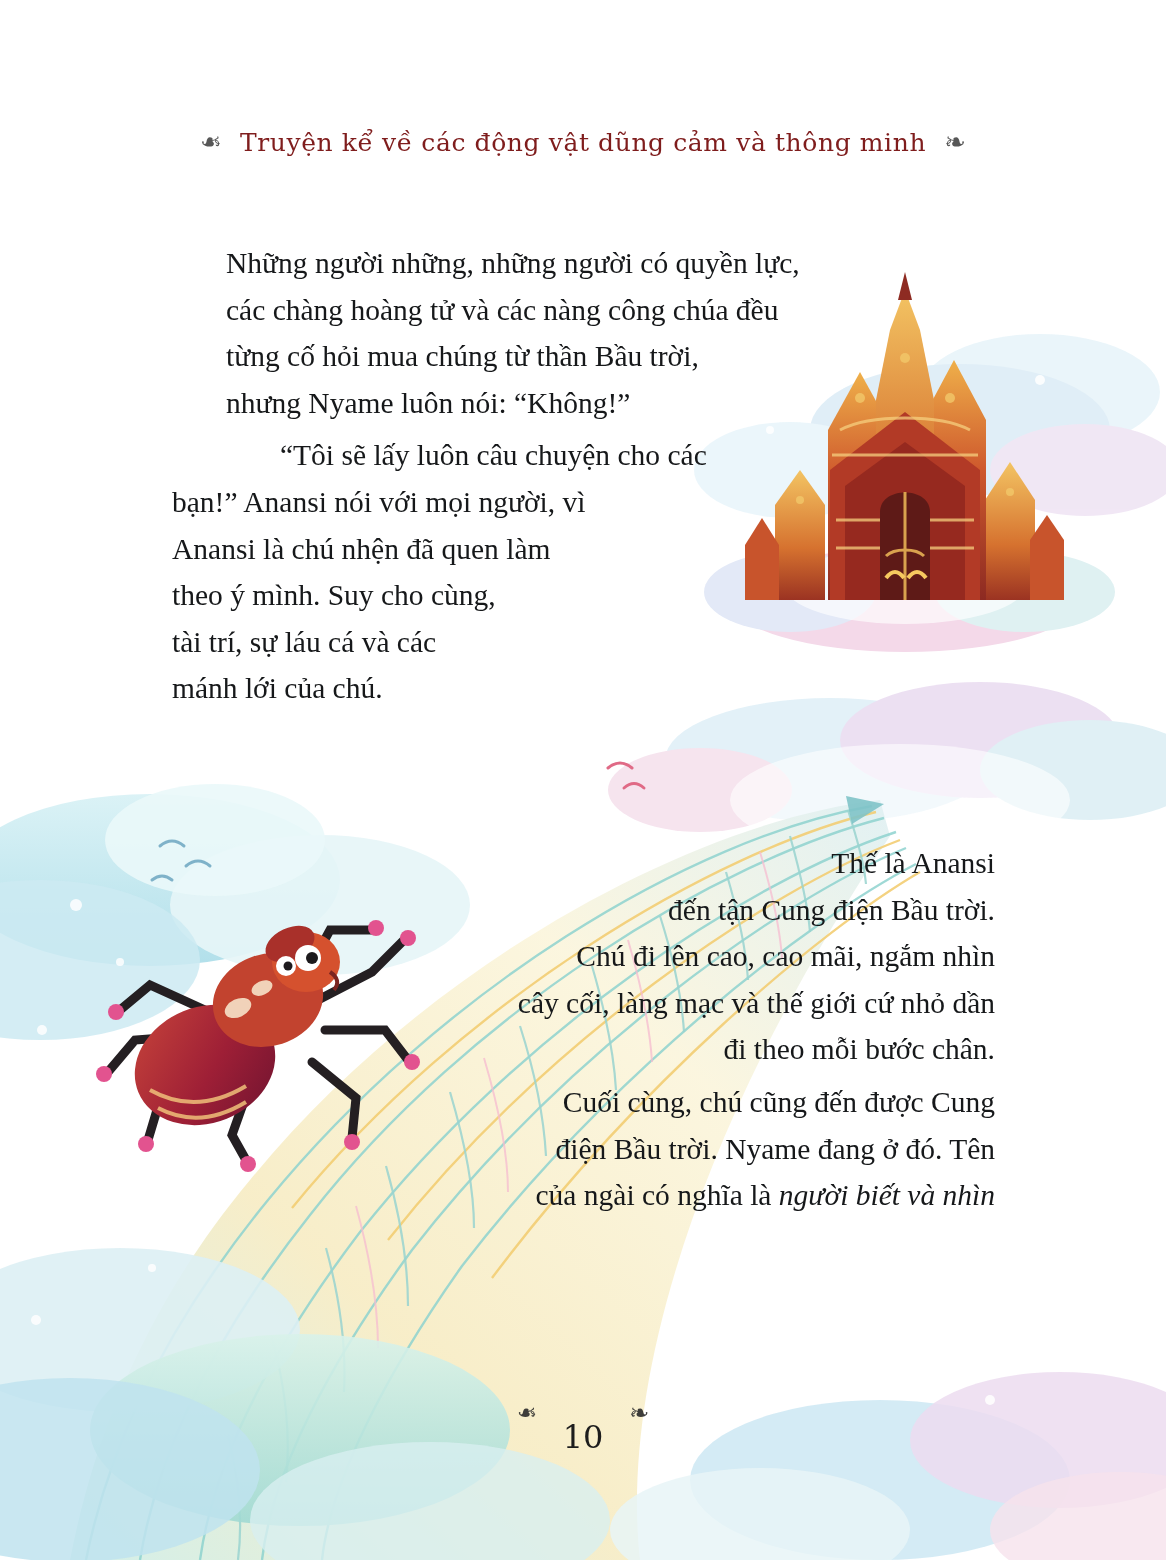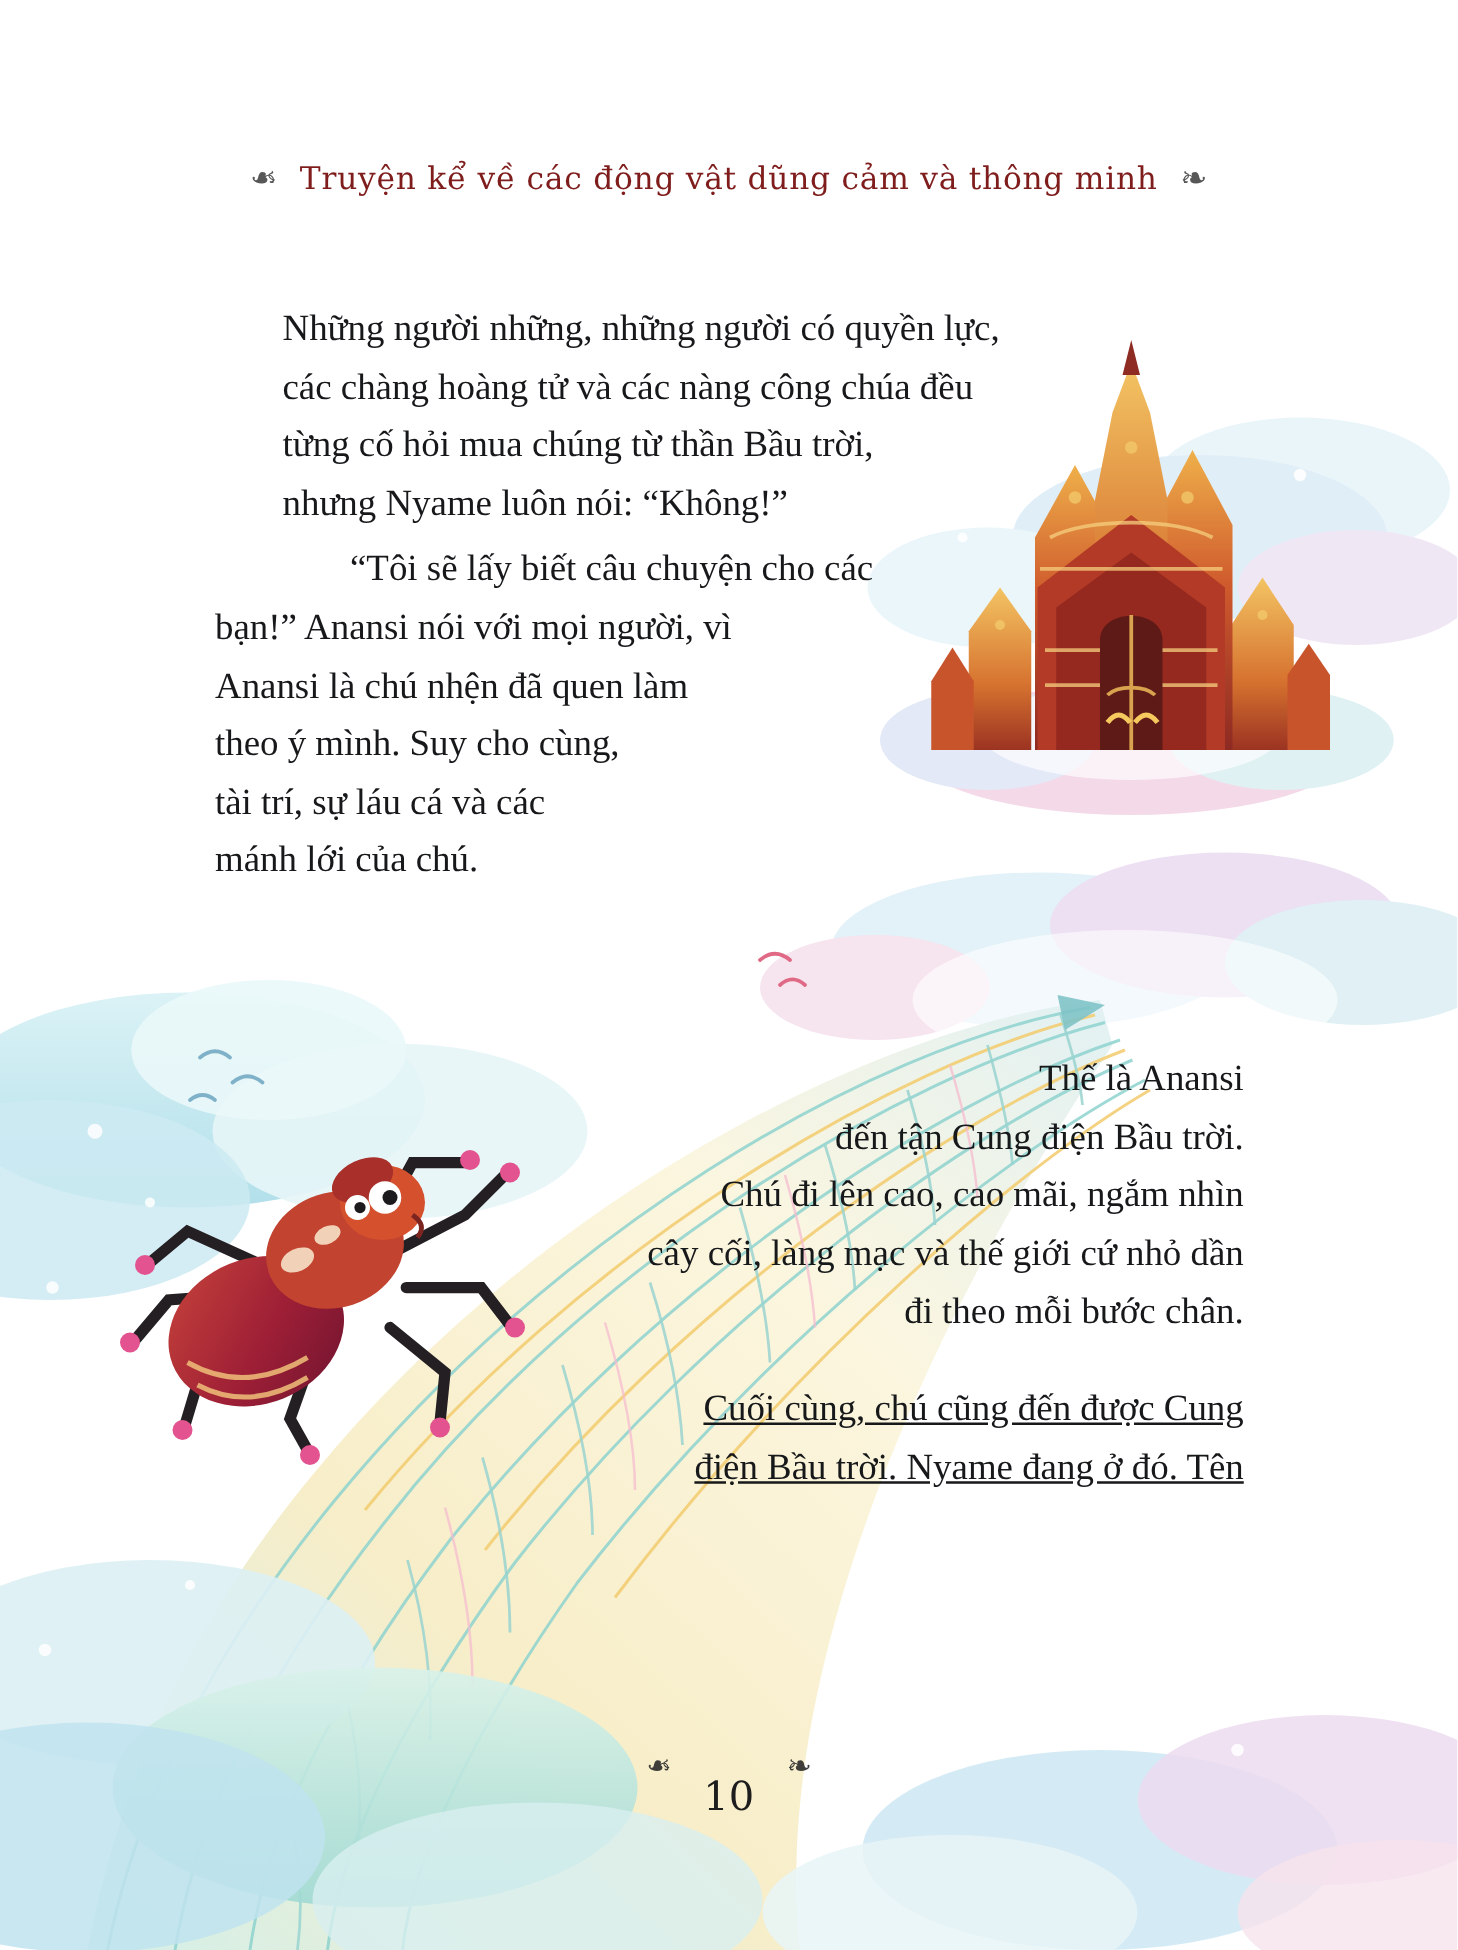--- a/index.html
+++ b/index.html
@@ -360,40 +360,43 @@
   </div>
 
   <div class="text-block" id="block-top">
     <p class="para p1">
       <span class="line">Những người những, những người có quyền lực,</span>
       <span class="line">các chàng hoàng tử và các nàng công chúa đều</span>
       <span class="line">từng cố hỏi mua chúng từ thần Bầu trời,</span>
       <span class="line">nhưng Nyame luôn nói: “Không!”</span>
     </p>
     <p class="para p2 noindent" style="margin-top:6px;">
-      <span class="line" style="text-indent:54px;padding-left:54px;width:560px;">“Tôi sẽ lấy biết câu chuyện cho các</span>
+      <span class="line" style="text-indent:54px;padding-left:54px;width:560px;">“Tôi sẽ lấy luôn câu chuyện cho các</span>
       <span class="line" style="width:530px;">bạn!” Anansi nói với mọi người, vì</span>
       <span class="line" style="width:500px;">Anansi là chú nhện đã quen làm</span>
       <span class="line" style="width:450px;">theo ý mình. Suy cho cùng,</span>
       <span class="line" style="width:390px;">tài trí, sự láu cá và các</span>
       <span class="line" style="width:370px;">mánh lới của chú.</span>
     </p>
   </div>
 
   <div class="text-block" id="block-bottom">
     <p class="para">
       <span class="ragged">Thế là Anansi</span>
       <span class="ragged">đến tận Cung điện Bầu trời.</span>
       <span class="ragged">Chú đi lên cao, cao mãi, ngắm nhìn</span>
       <span class="ragged">cây cối, làng mạc và thế giới cứ nhỏ dần</span>
       <span class="ragged">đi theo mỗi bước chân.</span>
     </p>
-    <p class="para" style="margin-top:31px;text-decoration:underline;">
+    <p class="para" style="margin-top:6px;">
       <span class="ragged" style="padding-left:52px;">Cuối cùng, chú cũng đến được Cung</span>
       <span class="ragged">điện Bầu trời. Nyame đang ở đó. Tên</span>
+      <span class="ragged">
+        <span>của ngài có nghĩa là </span><em>người biết và nhìn</em>
+      </span>
     </p>
   </div>
 
   <div class="folio">
     <span class="swirl left">❧</span>
     <span class="num">10</span>
     <span class="swirl right">❧</span>
   </div>
 
 </div>

